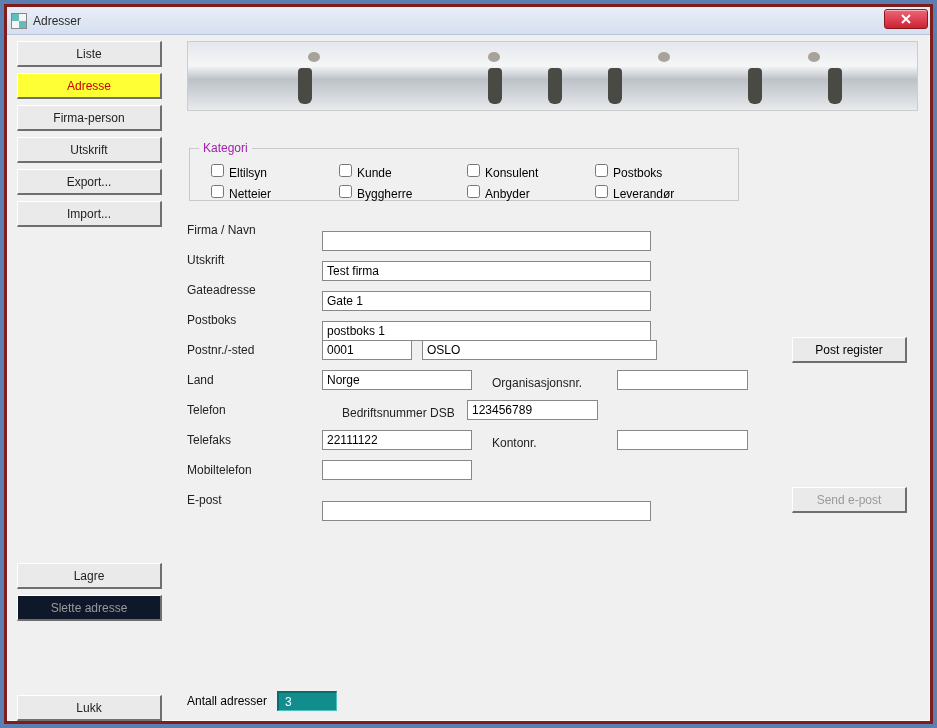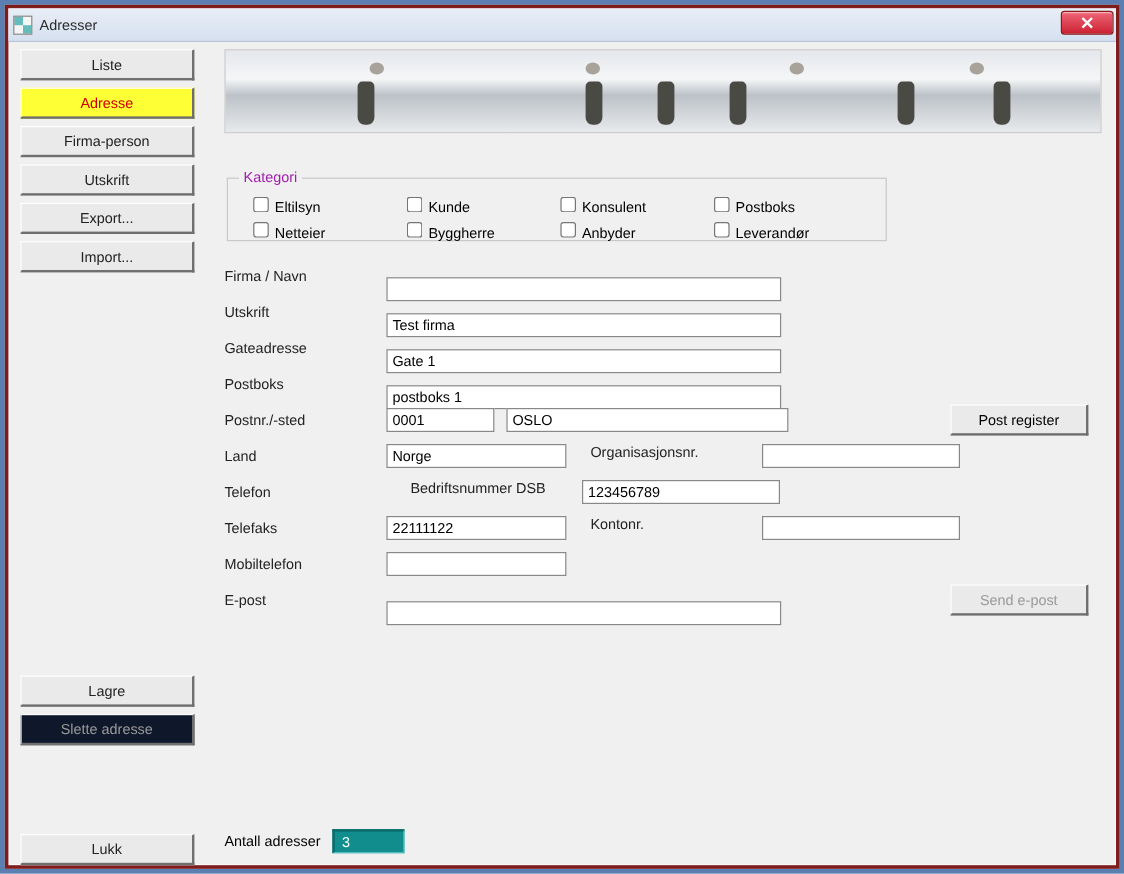--- a/index.html
+++ b/index.html
@@ -137,26 +137,26 @@
     padding: 0 4px;
     font: inherit;
   }
   .firma {
     background: #128d8d;
     color: #fff;
     border: 1px solid #0a6b6b;
   }
   .w340 { width: 329px; margin-top: 21px; }
   .w150 { width: 150px; }
-  .w165 { width: 165px; margin-left: 18px; }
+  .w165 { width: 131px; }
   .w90  { width: 90px;  }
   .w235 { width: 235px; }
 
   .rightcol {
-    display: flex; align-items: flex-start;
+    display: flex; align-items: flex-end;
     margin-left: 20px;
   }
 
   .btn3d {
     height: 26px;
     padding: 0 14px;
     background: #eaeaea;
     border-top: 1px solid #fff;
     border-left: 1px solid #fff;
     border-right: 2px solid #6f6f6f;

